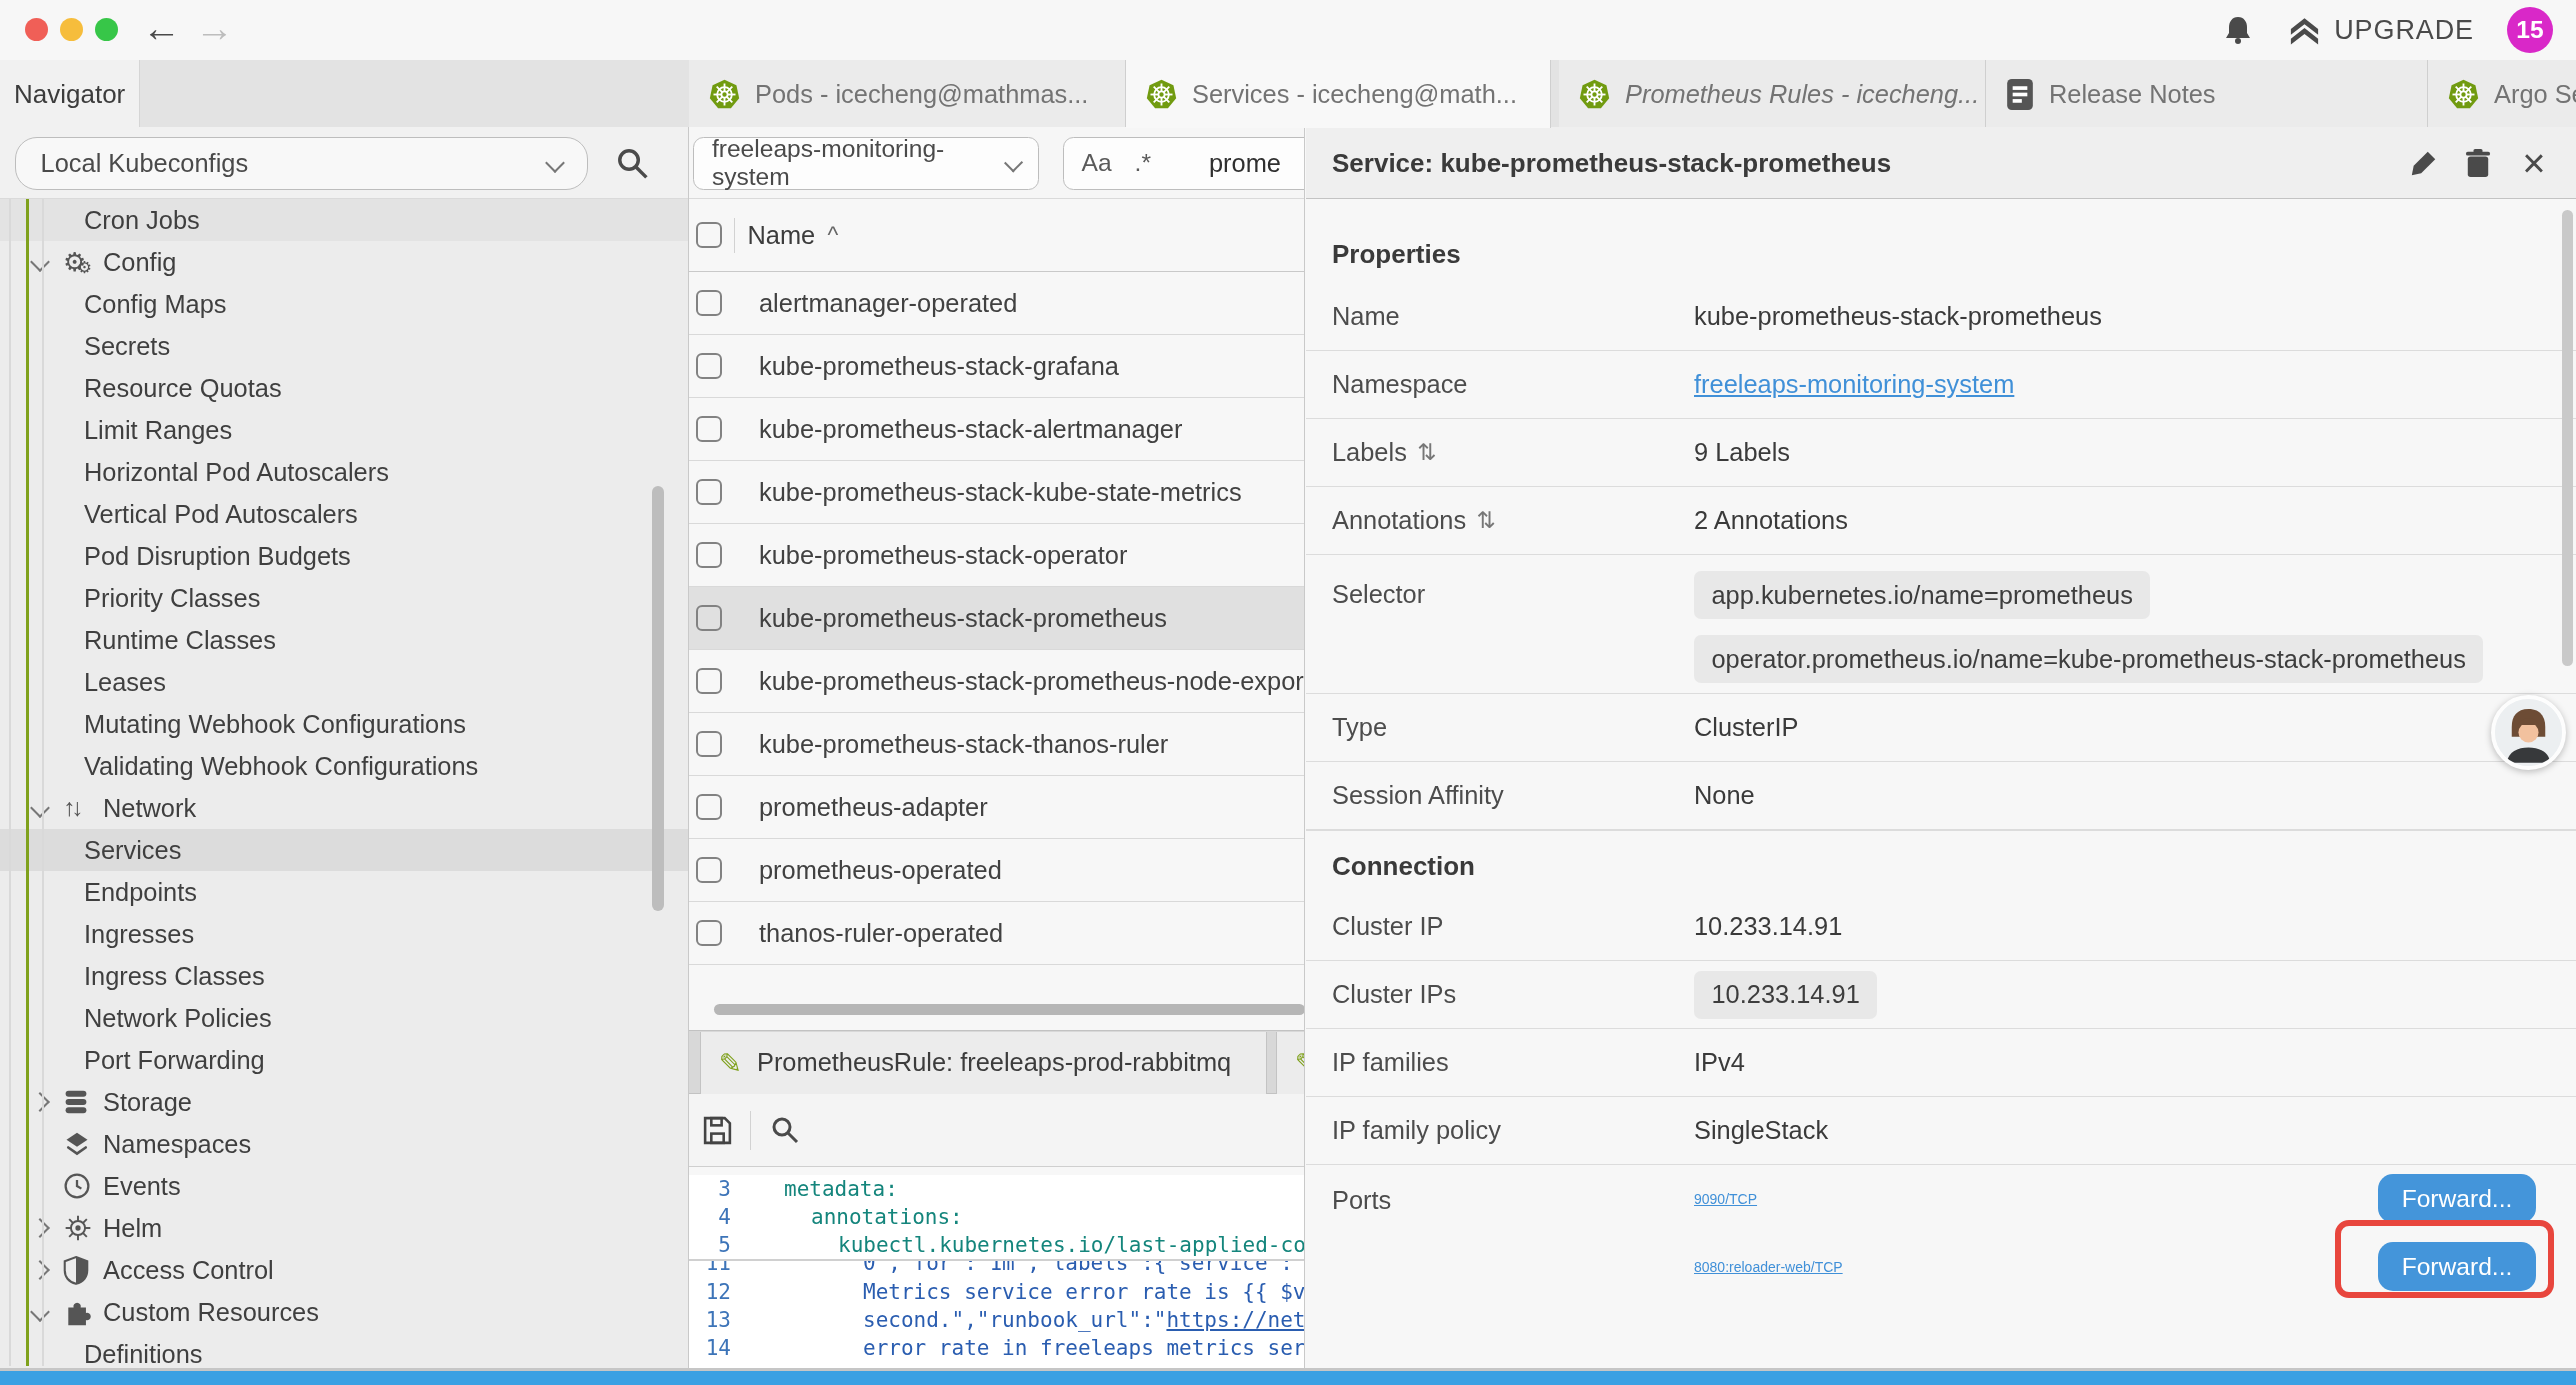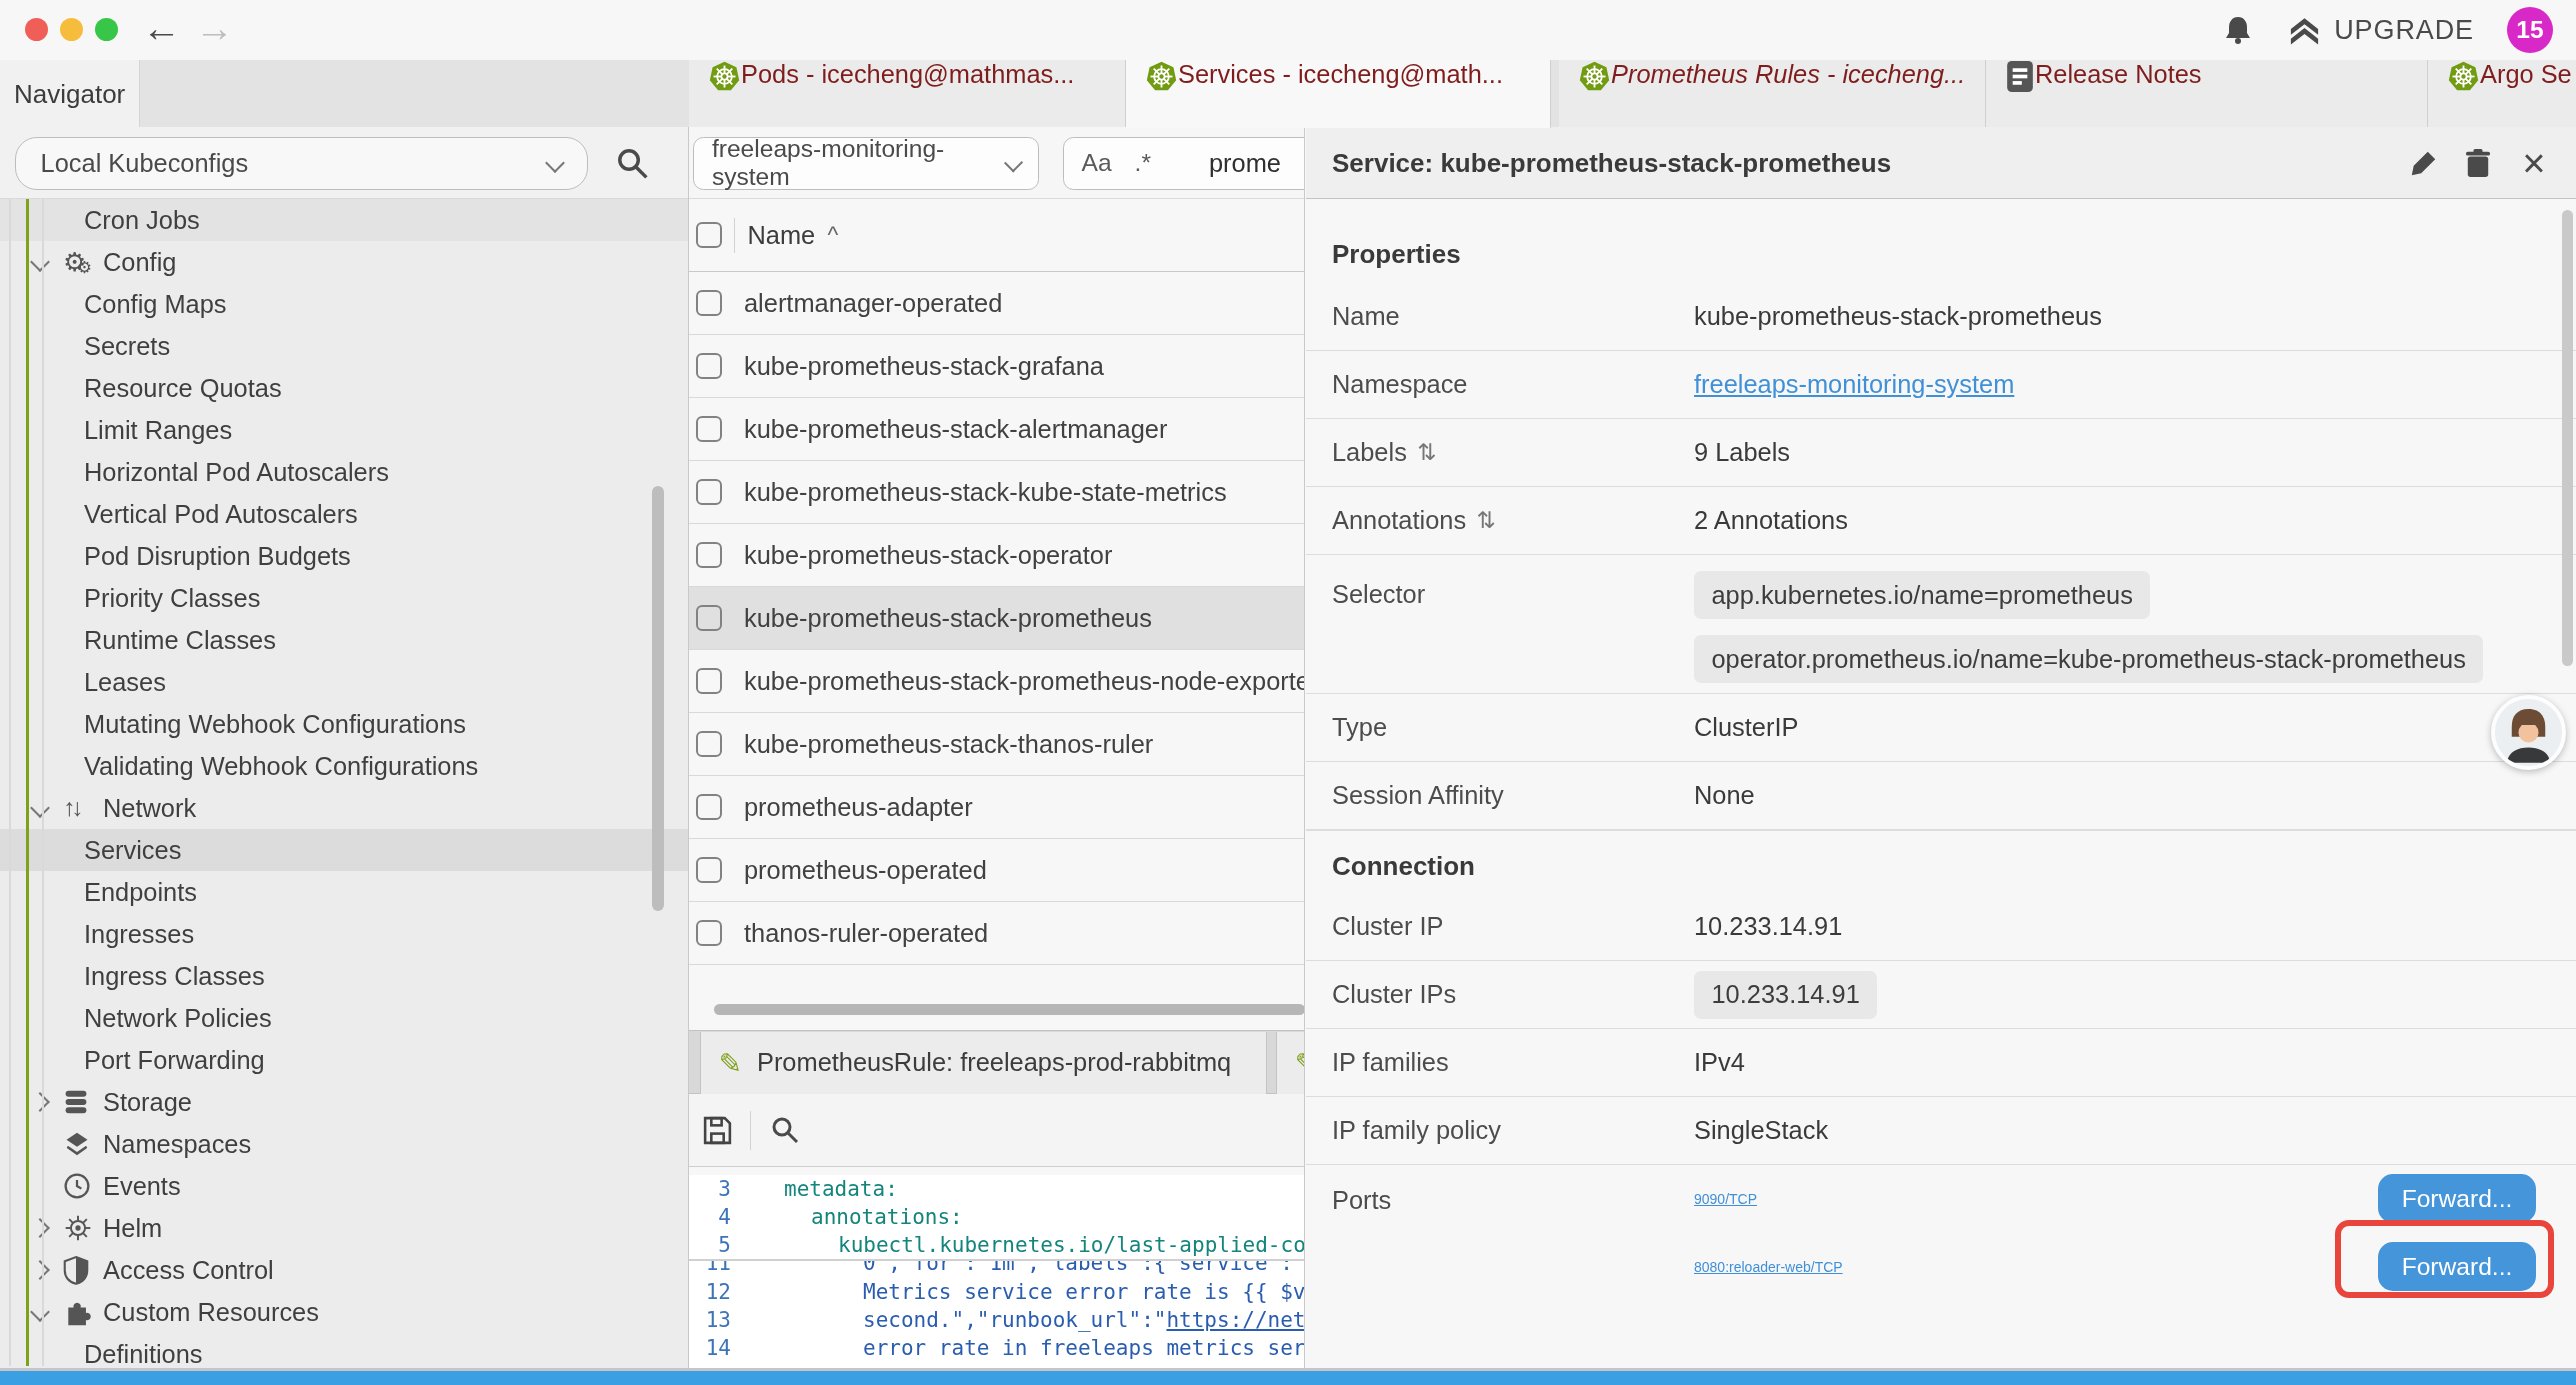--- a/index.html
+++ b/index.html
@@ -23,21 +23,21 @@
   .topright{right:0;top:0;height:60px;display:flex;align-items:center;gap:33px;padding-right:23px;}
   .upgrade{display:flex;align-items:center;gap:12.3px;font-size:27px;color:#4a4a4a;letter-spacing:0.9px;}
   .count-badge{width:46px;height:46px;border-radius:50%;background:var(--badge-magenta);
     color:#fff;font-size:24.6px;display:flex;align-items:center;justify-content:center;font-weight:bold;}
 
   
   .tabstrip{left:0;top:60px;width:2576px;height:68px;background:#e3e3e3;border-bottom:0.9px solid #cfcfcf;}
   .navtab{left:0;top:0;width:140px;height:68px;background:#f1f1f1;border-right:0.9px solid #d5d5d5;
     display:flex;align-items:center;padding-left:14px;font-size:26px;color:#3c3c3c;}
   .tab{top:0;height:68px;background:#ebebeb;border-right:0.9px solid #cfcfcf;display:flex;
-    align-items:flex-start;padding:0 19px;font-size:25.4px;color:#7f1d1d;white-space:nowrap;overflow:hidden;}
+    align-items:center;gap:14px;padding:0 19px;font-size:25.4px;color:#737373;white-space:nowrap;overflow:hidden;}
   .tab.active{background:#f8f8f8;height:68px;z-index:2;}
   .tab.italic .tlabel{font-style:italic;}
   .t1{left:689px;width:437px;} .t2{left:1126px;width:425px;}
   .t3{left:1559px;width:427px;} .t4{left:1986px;width:442px;} .t5{left:2428px;width:148px;border-right:none;}
 
   
   .sidebar{left:0;top:127px;width:689px;height:1258px;background:#ececec;border-right:0.9px solid #c9c9c9;}
   .s-filter{left:0;top:0;width:688px;height:72px;background:#f1f1f1;border-bottom:0.9px solid #dadada;}
   .kubeconfig{left:15px;top:9.6px;width:573px;height:53px;border:0.9px solid #bdbdbd;border-radius:22px;
     background:#f8f8f8;display:flex;align-items:center;padding:0 24.6px;font-size:25.4px;color:#4a4a4a;}
@@ -68,21 +68,21 @@
   .ns-select .chev{margin-left:auto;}
   .searchbox{left:374px;top:9.6px;width:263px;height:53px;border:0.9px solid #bdbdbd;border-radius:10.5px;
     background:#fdfdfd;display:flex;align-items:center;gap:23px;padding:0 17.5px;font-size:24.6px;}
   .searchbox .tog{color:#5a5a5a;} .searchbox .q{color:#2f2f2f;font-size:25.4px;margin-left:35px;}
   .listhead{left:0;top:72px;width:616px;height:73px;border-bottom:0.9px solid #c9c9c9;display:flex;align-items:center;}
   .cbx{width:26px;height:26px;border:2.2px solid #828282;border-radius:6.1px;margin-left:7px;flex:none;}
   .vdiv{width:0.9px;height:35px;background:#d2d2d2;margin-left:12.3px;}
   .listhead .hname{margin-left:12.3px;font-size:25.4px;color:#3c3c3c;}
   .listhead .caret{margin-left:12.3px;font-size:23px;color:#666;}
   .lrow{height:63px;display:flex;align-items:center;border-bottom:0.9px solid #d9d9d9;font-size:25.4px;color:#414141;}
-  .lrow .rname{margin-left:22px;white-space:nowrap;overflow:hidden;}
+  .lrow .rname{margin-left:37px;white-space:nowrap;overflow:hidden;}
   .lrow.sel{background:#e0e0e0;}
   .rows{left:0;top:145px;width:616px;}
   .hscroll{left:25.4px;top:877px;width:591px;height:11.4px;background:#b6b6b6;border-radius:6.1px;}
   .etabbar{left:0;top:903px;width:616px;height:64px;background:#d8d8d8;border-top:0.9px solid #c2c2c2;border-bottom:0.9px solid #c2c2c2;}
   .etab{top:0.9px;height:62px;background:#ececec;border-left:0.9px solid #c3c3c3;border-right:0.9px solid #c3c3c3;
     display:flex;align-items:center;gap:14px;padding:0 19px;font-size:25.4px;color:#3c3c3c;white-space:nowrap;overflow:hidden;}
   .etab.e1{left:10.5px;width:567px;} .etab.e2{left:587px;width:53px;}
   .pencil{color:var(--pencil-olive);font-size:28px;transform:rotate(-90deg) scaleX(-1);display:inline-block;}
   .etoolbar{left:0;top:967px;width:616px;height:73px;background:#f4f4f4;border-bottom:0.9px solid #cfcfcf;
     display:flex;align-items:center;}

